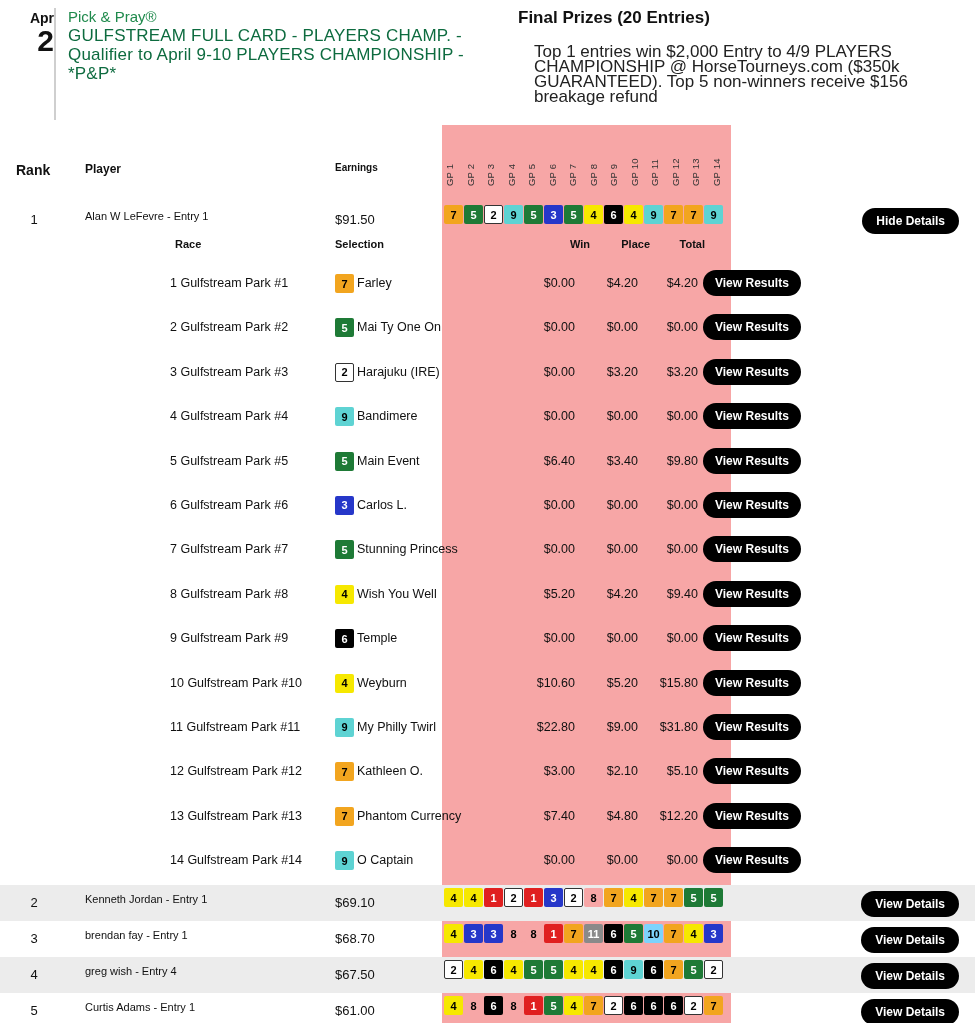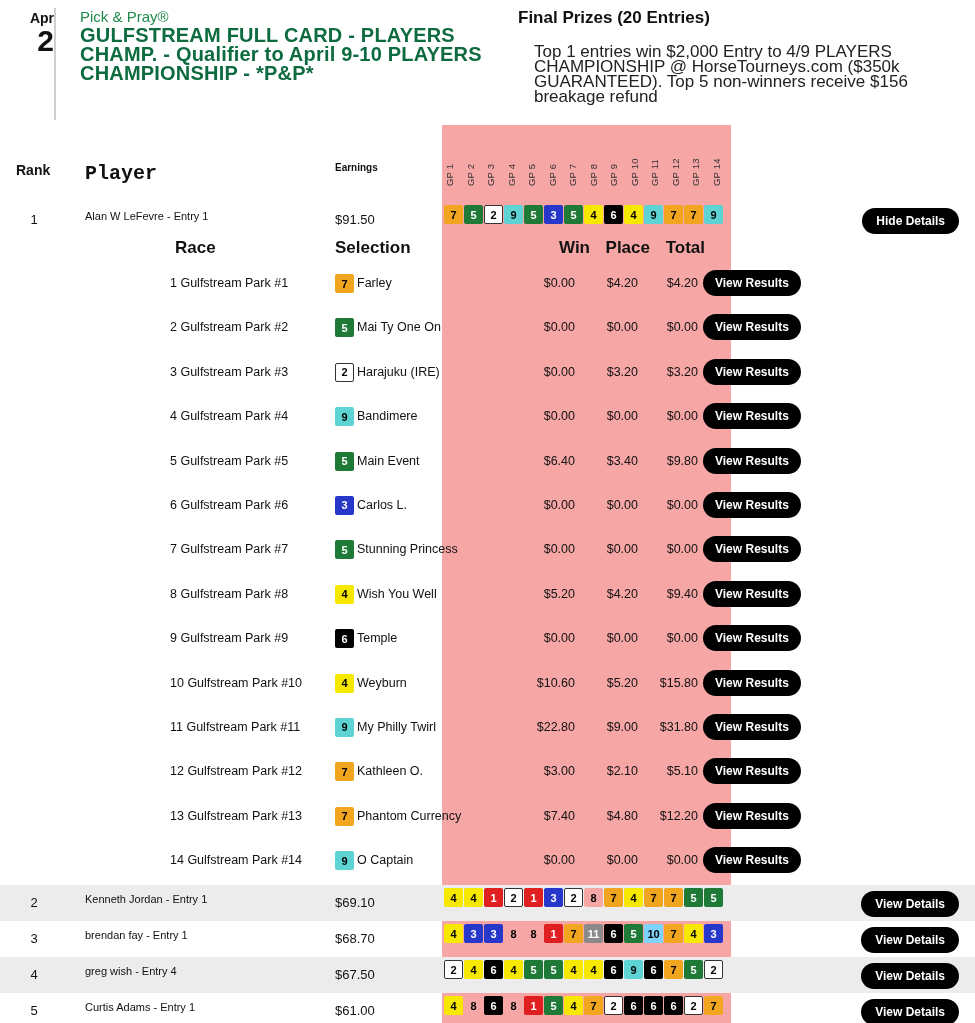--- a/index.html
+++ b/index.html
@@ -34,32 +34,32 @@
     line-height: 16px;
   }
   .date-day {
     font-size: 30px;
     font-weight: bold;
     color: #111;
     line-height: 30px;
   }
   .title-block {
     border-left: 2px solid #cfcfcf;
-    padding-left: 24px;
+    padding-left: 12px;
     flex: 0 0 450px;
   }
   .brand {
     color: #1f8a4c;
     font-size: 15px;
     line-height: 18px;
   }
   .tourney-title {
     color: #0d6b3f;
-    font-size: 20px;
-    font-weight: bold;
+    font-size: 17px;
+    font-weight: normal;
     line-height: 19px;
     letter-spacing: .2px;
   }
   .prizes {
     padding-left: 14px;
     flex: 1;
   }
   .prizes h2 {
     margin: 0 0 2px 0;
     font-size: 17px;
@@ -73,21 +73,21 @@
     color: #222;
   }
 
   
   .rank-head {
     position: relative;
     height: 40px;
     margin-top: 42px;
   }
   .col-rank  { position: absolute; left: 16px;  font-size: 14px; font-weight: bold; }
-  .col-player{ position: absolute; left: 85px;  font-size: 20px; font-weight: bold; font-family: Liberation Mono, monospace; }
+  .col-player{ position: absolute; left: 85px;  font-size: 12px; font-weight: bold; }
   .col-earn  { position: absolute; left: 335px; font-size: 10px; font-weight: bold; }
 
   
   .gp-strip {
     position: absolute;
     left: 442px;
     top: 125px;
     width: 289px;
     background: #f7a6a6;
     padding: 6px 0 0 0;
@@ -154,21 +154,21 @@
     border-radius: 14px;
     padding: 6px 14px;
     cursor: pointer;
     font-family: "Liberation Sans", sans-serif;
   }
 
   
   .details-head {
     position: relative;
     height: 26px;
-    font-size: 17px;
+    font-size: 11px;
     font-weight: bold;
   }
   .details-head .d-race { position: absolute; left: 175px; }
   .details-head .d-sel  { position: absolute; left: 335px; }
   .details-head .d-win  { position: absolute; left: 540px; width: 50px; text-align: right; }
   .details-head .d-plc  { position: absolute; left: 600px; width: 50px; text-align: right; }
   .details-head .d-tot  { position: absolute; left: 655px; width: 50px; text-align: right; }
 
   .drow {
     position: relative;

